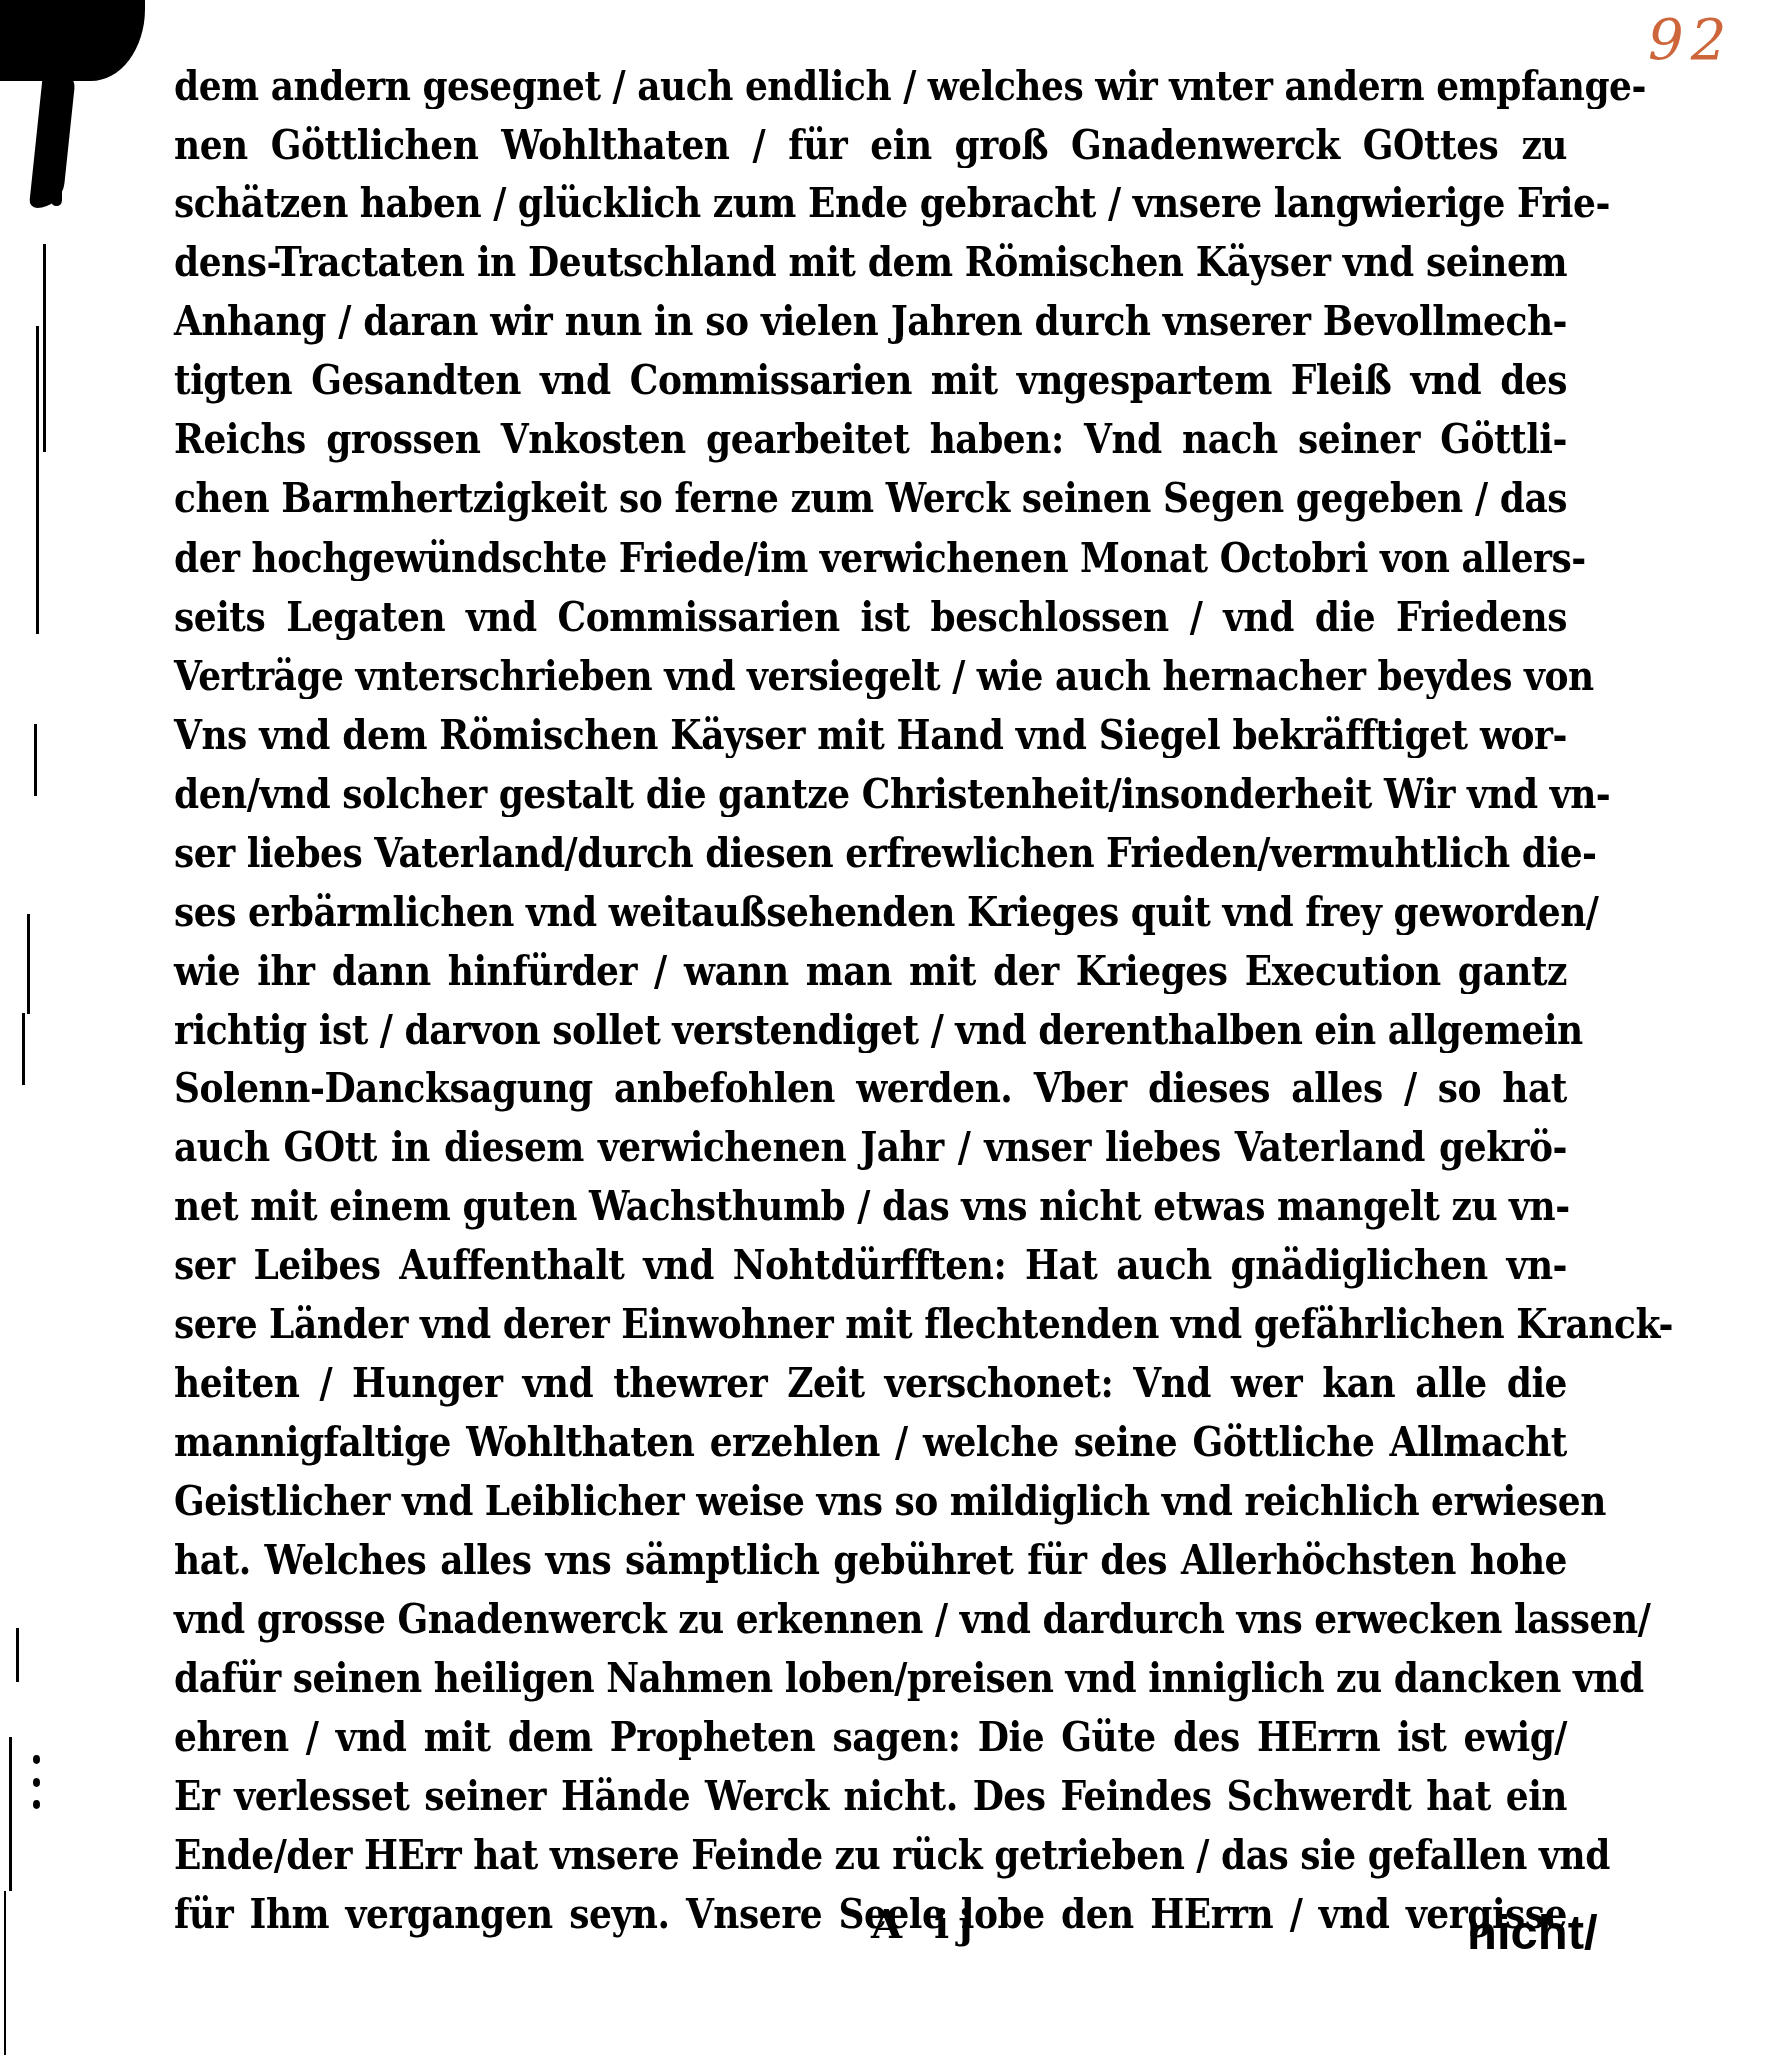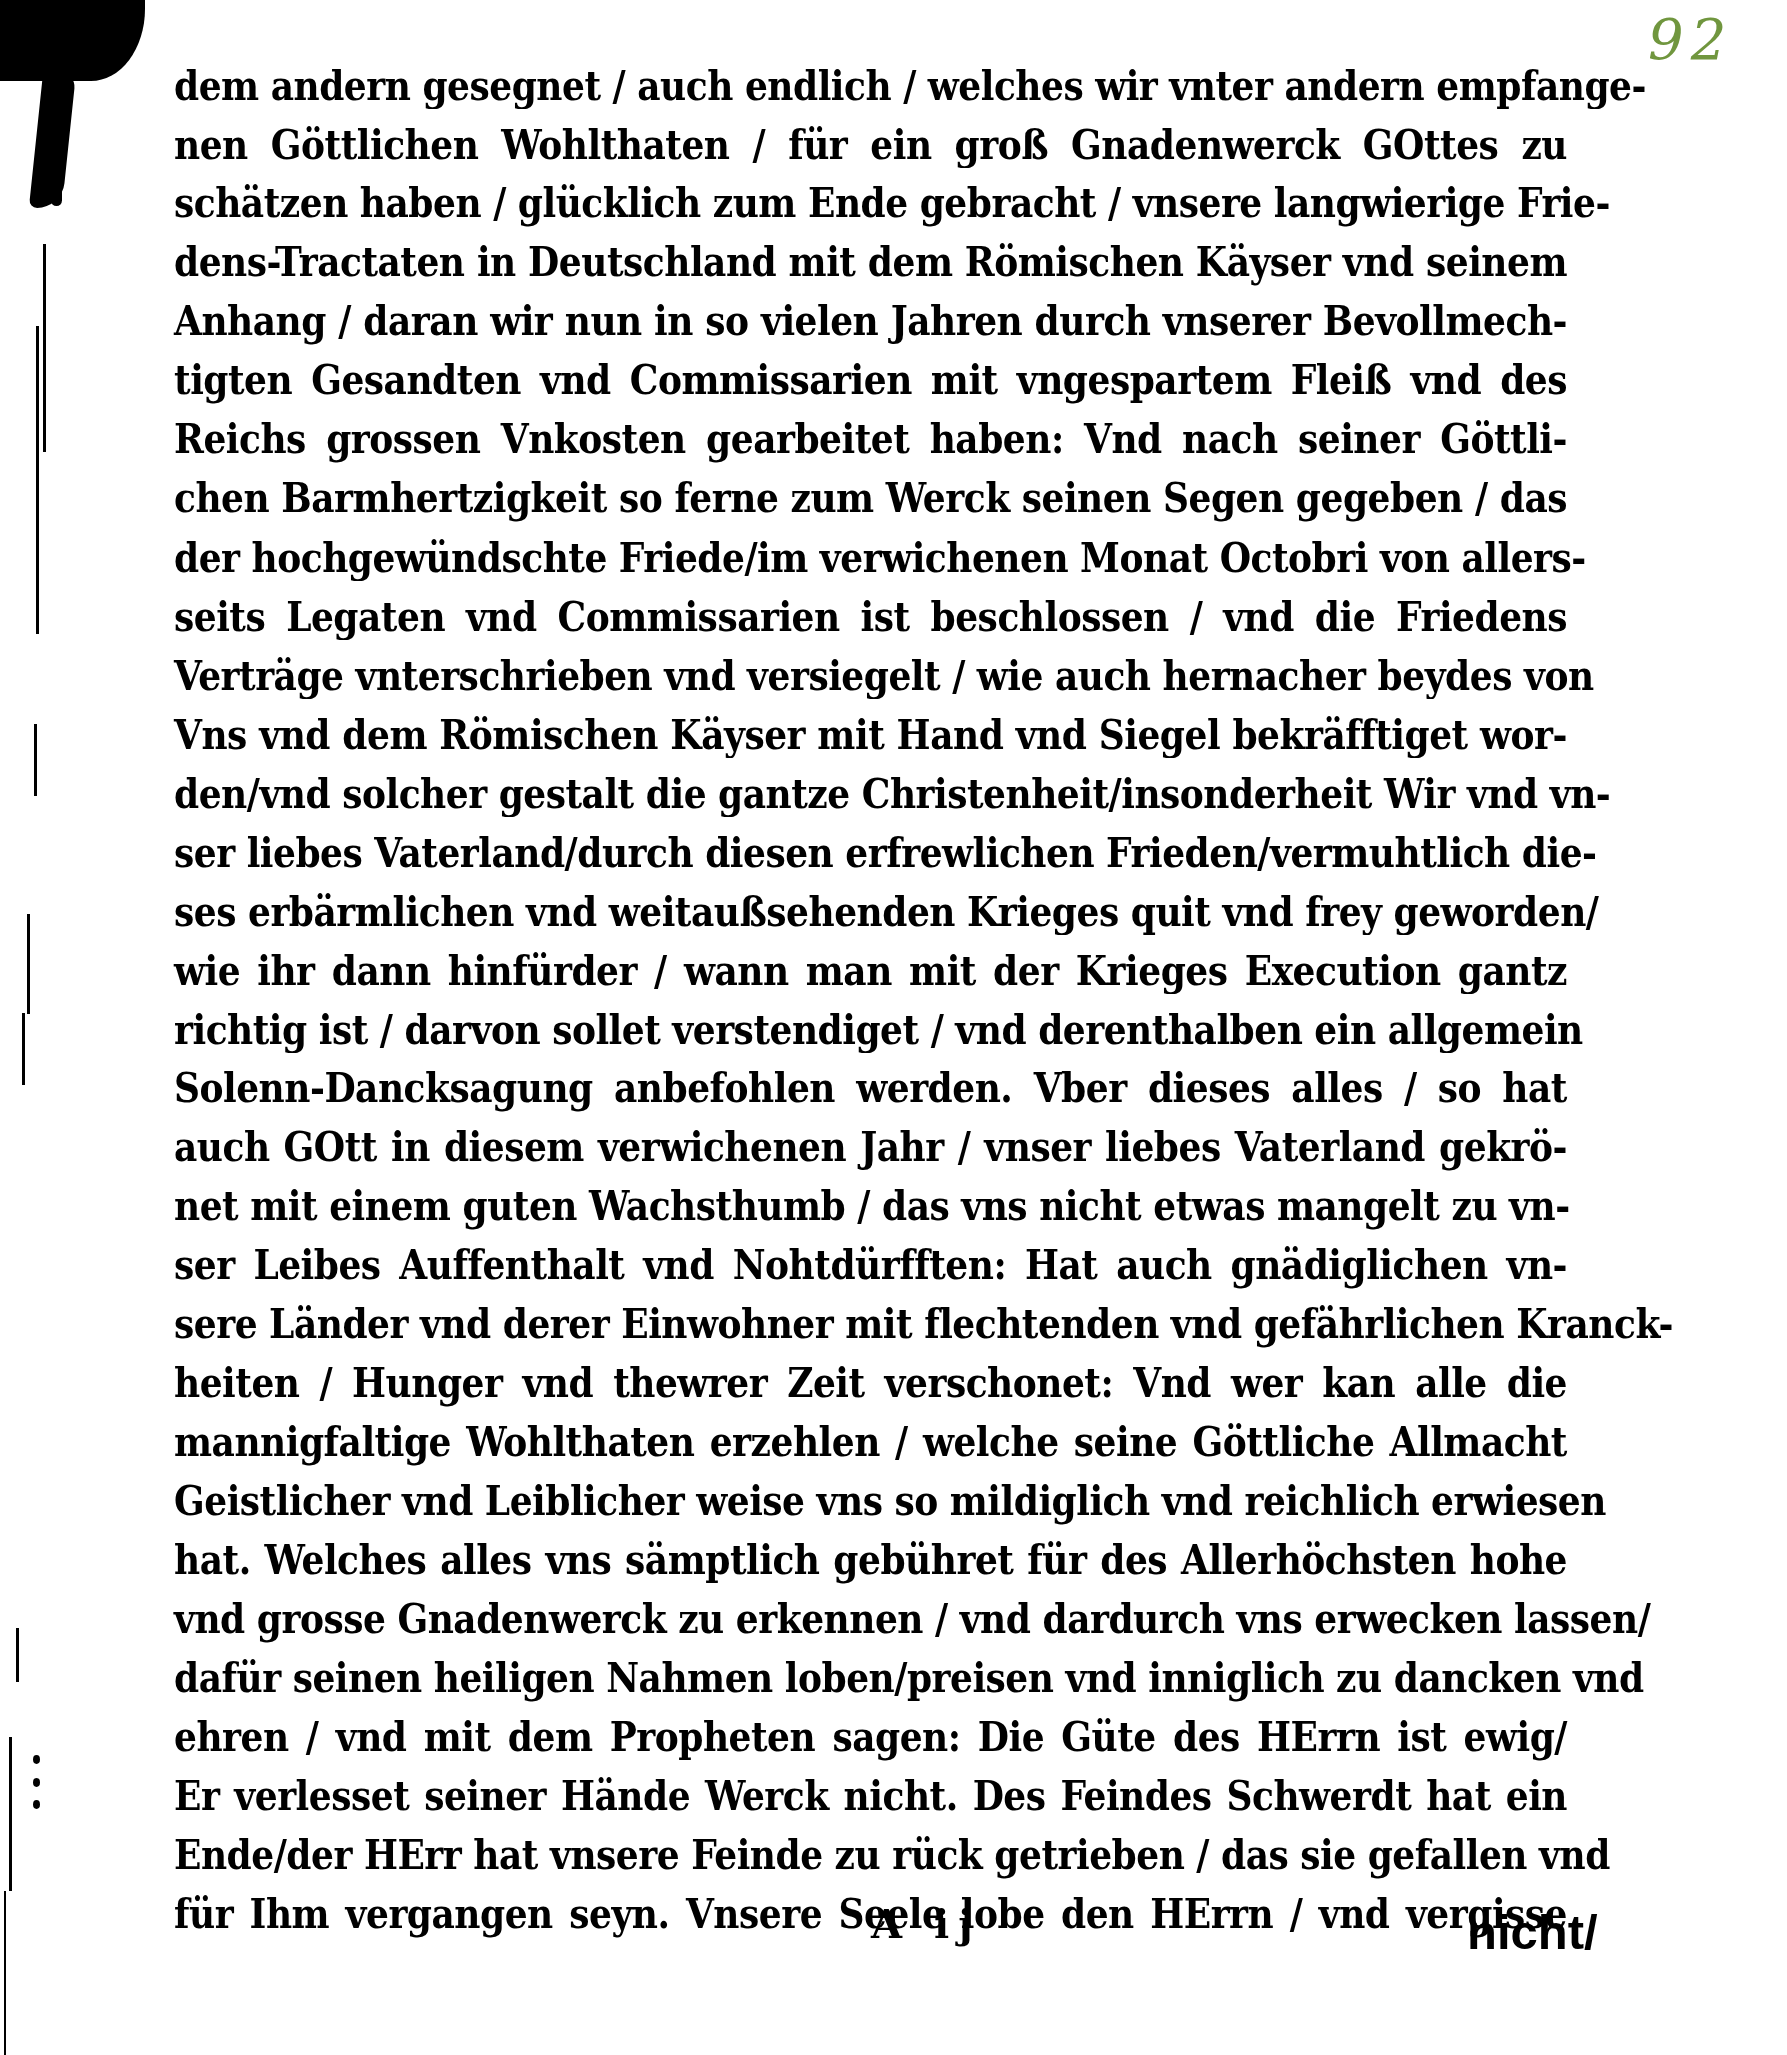--- a/index.html
+++ b/index.html
@@ -63,21 +63,21 @@
       height: 9px;
       background: #000;
       border-radius: 50%;
     }
     .page-number {
       position: absolute;
       left: 1648px;
       top: 7.2px;
       font-family: "DejaVu Serif", serif;
       font-size: 56px;
-      color: #4d7c0f;
+      color: #c2410c;
       letter-spacing: 7.2px;
       opacity: 0.8;
       font-style: italic;
     }
     .text-block {
       position: absolute;
       left: 174px;
       top: 56px;
       width: 1393px;
     }

